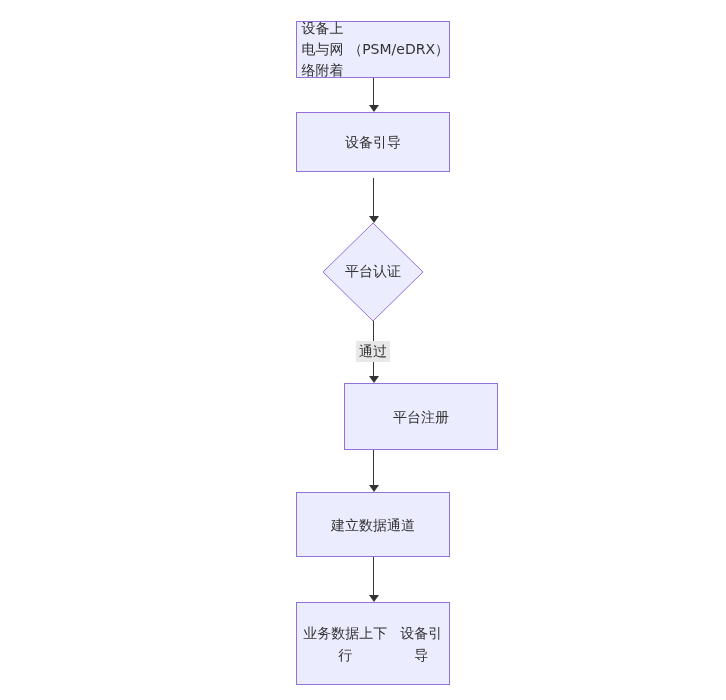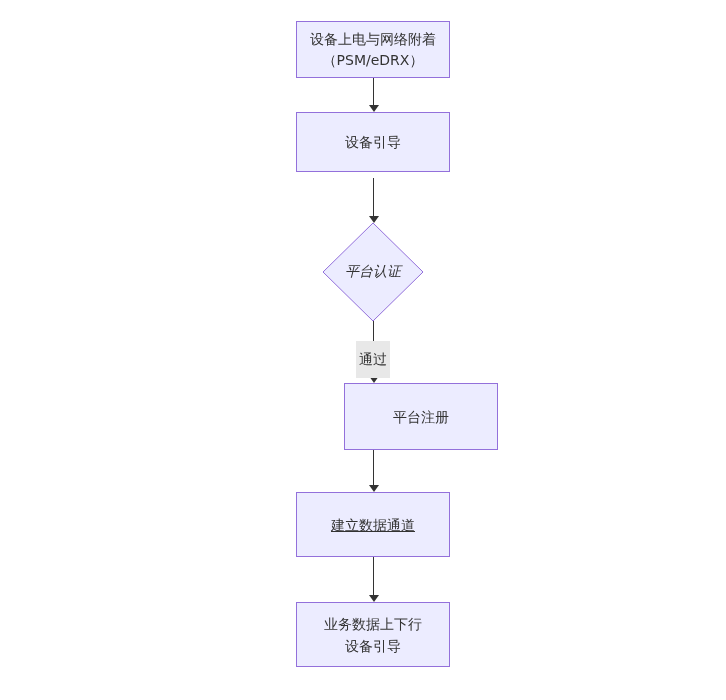--- a/index.html
+++ b/index.html
@@ -22,50 +22,49 @@
     background:#ffffff;
     overflow:hidden;
   }
   .flow-node{
     position:absolute;
     left:296px;
     width:154px;
     background:var(--node-fill);
     border:1px solid var(--node-border);
     display:flex;
-    flex-direction:column;
+    flex-direction:row;
     align-items:center;
     justify-content:center;
     font-size:14px;
     line-height:22px;
     color:var(--text);
     text-align:center;
   }
   #node-1{top:21px;height:57px;line-height:21px;}
   #node-3{top:383px;height:67px;margin-left:48px;}
   #node-2{top:112px;height:60px;}
-  #node-4{top:492px;height:65px;text-decoration:underline;}
-  #node-5{top:602px;height:65px;}
+  #node-4{top:492px;height:65px;}
+  #node-5{top:602px;height:83px;}
   .diamond-wrap{
     position:absolute;
     left:322px;
     top:222px;
     width:102px;
     height:100px;
   }
   .diamond-wrap svg{display:block;}
   .diamond-label{
     position:absolute;
     left:0;top:0;right:0;bottom:0;
     display:flex;
     align-items:center;
     justify-content:center;
     font-size:14px;
     color:var(--text);
-    font-style:italic;
   }
   .arrow{
     position:absolute;
     left:373px;
     width:0;
   }
   #arrow-1{top:78px;height:34px;}
   #arrow-2{top:178px;height:45px;}
   #arrow-3{top:321px;height:62px;}
   #arrow-4{top:450px;height:42px;}
@@ -86,21 +85,21 @@
   }
   .edge-label{
     position:absolute;
     left:373px;
     top:341px;
     transform:translateX(-50%);
     background:var(--label-bg);
     color:var(--text);
     font-size:14px;
     line-height:21px;
-    padding:8px 3px;
+    padding:0 3px;
     white-space:nowrap;
   }
 </style>
 </head>
 <body>
 
 <div class="canvas">
 
   <div class="flow-node" id="node-1">
     <span>设备上电与网络附着</span>

